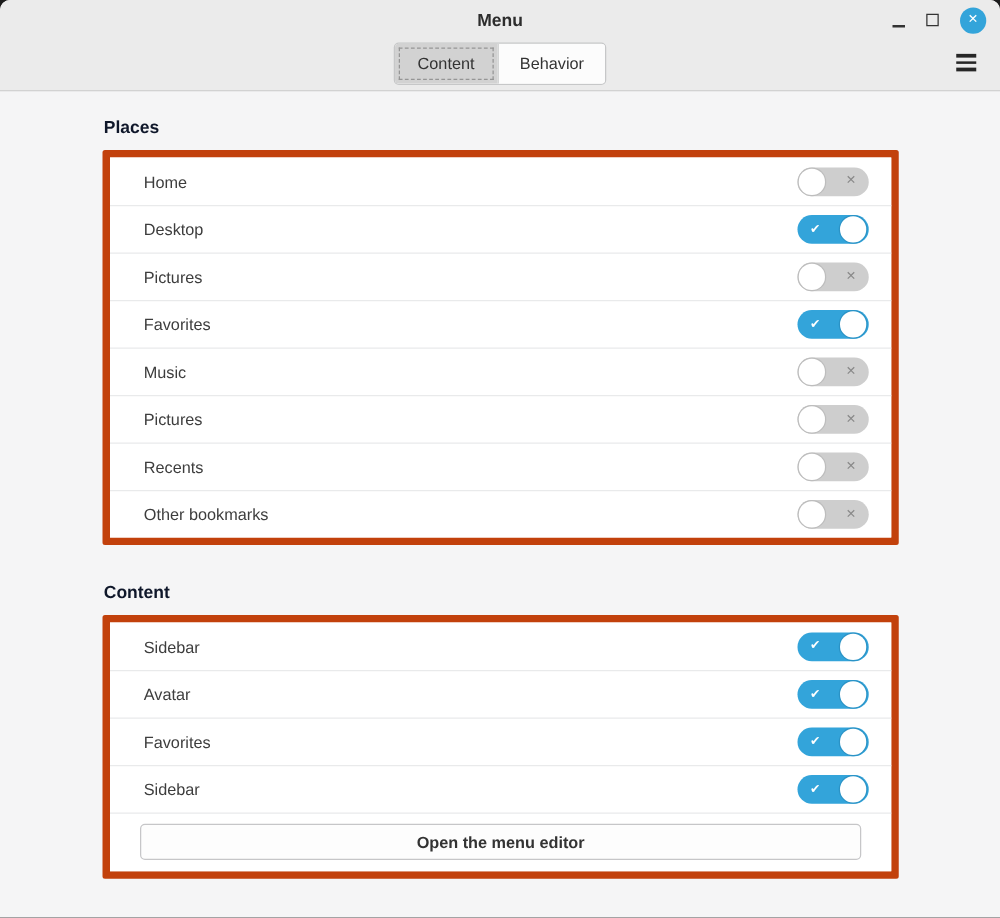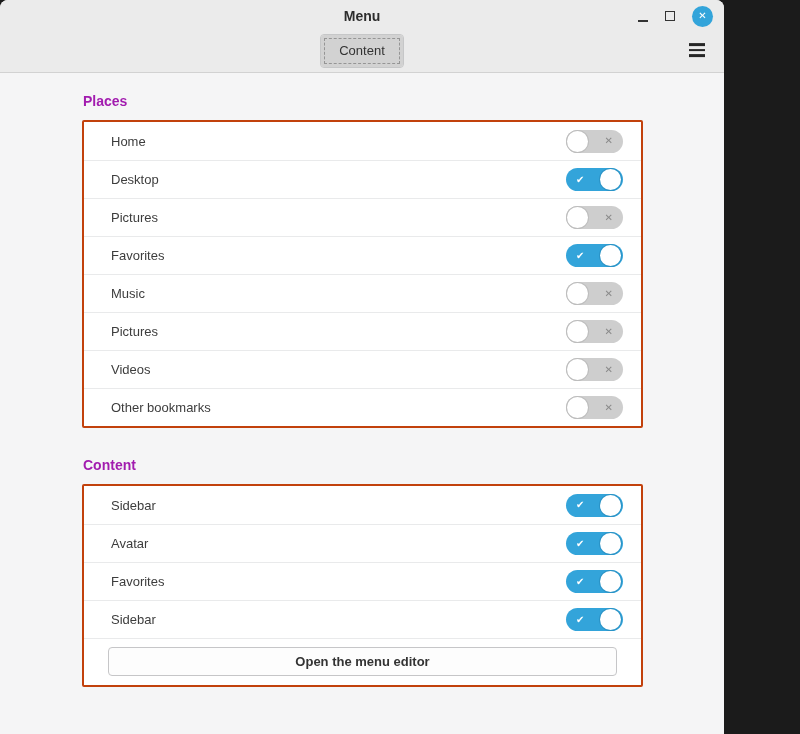--- a/index.html
+++ b/index.html
@@ -3,21 +3,21 @@
 <meta charset="utf-8">
 <style>
   * { margin: 0; padding: 0; box-sizing: border-box; }
   html, body { width: 800px; height: 734px; }
   body {
     background: #1b1b1b;
     font-family: "Liberation Sans", "DejaVu Sans", sans-serif;
     overflow: hidden;
   }
   .window {
-    width: 724px; height: 734px;
+    width: 800px; height: 734px;
     background: #f5f5f6;
     border-radius: 8px 8px 0 0;
     overflow: hidden;
     display: flex; flex-direction: column;
   }
   
   .headerbar {
     background: #ebebeb;
     border-bottom: 1px solid #d2d2d2;
     flex: 0 0 73px;
@@ -73,26 +73,26 @@
     position: absolute; right: 17px; top: 50%;
     transform: translateY(-60%);
     display: flex; flex-direction: column; gap: 3px;
     background: none; border: none; cursor: default; padding: 4px 2px;
   }
   .menu-button .bar { width: 16px; height: 2.5px; background: #262626; }
   
   .content { padding: 20px 81px 0 82px; }
   .section { margin-bottom: 29px; }
   .section-heading {
-    font-size: 14px; font-weight: bold; color: #a21caf;
+    font-size: 14px; font-weight: bold; color: #0f172a;
     margin: 0 0 11px 1px;
   }
   .box {
     background: #ffffff;
-    border: 2px solid #c2410c;
+    border: 6px solid #c2410c;
     border-radius: 2px;
   }
   .box > * + * , .rows > .row + .row { border-top: 1px solid #e9eaeb; align-items: center; }
   .row {
     height: 38px;
     display: flex; align-items: center; justify-content: space-between;
     padding: 0 18px 0 27px;
     background: #ffffff;
   }
   .row-label { font-size: 13px; color: #3d3d3d; }
@@ -144,20 +144,21 @@
           <span class="max-icon"></span>
         </span>
         <span class="win-btn close-btn">
           <span>✕</span>
         </span>
       </div>
     </div>
     <div class="switcher-row">
       <div class="switcher">
         <button class="tab active">Content</button>
+        <button class="tab">Behavior</button>
       </div>
       <button class="menu-button">
         <span class="bar"></span>
         <span class="bar"></span>
         <span class="bar"></span>
       </button>
     </div>
   </div>
 
   <div class="content">
@@ -214,21 +215,21 @@
   <div class="row">
     <span class="row-label">Pictures</span>
     <span class="switch off">
 
       <span class="mark cross">✕</span>
       <span class="knob"></span>
     </span>
   </div>
 
   <div class="row">
-    <span class="row-label">Videos</span>
+    <span class="row-label">Recents</span>
     <span class="switch off">
 
       <span class="mark cross">✕</span>
       <span class="knob"></span>
     </span>
   </div>
 
   <div class="row">
     <span class="row-label">Other bookmarks</span>
     <span class="switch off">

